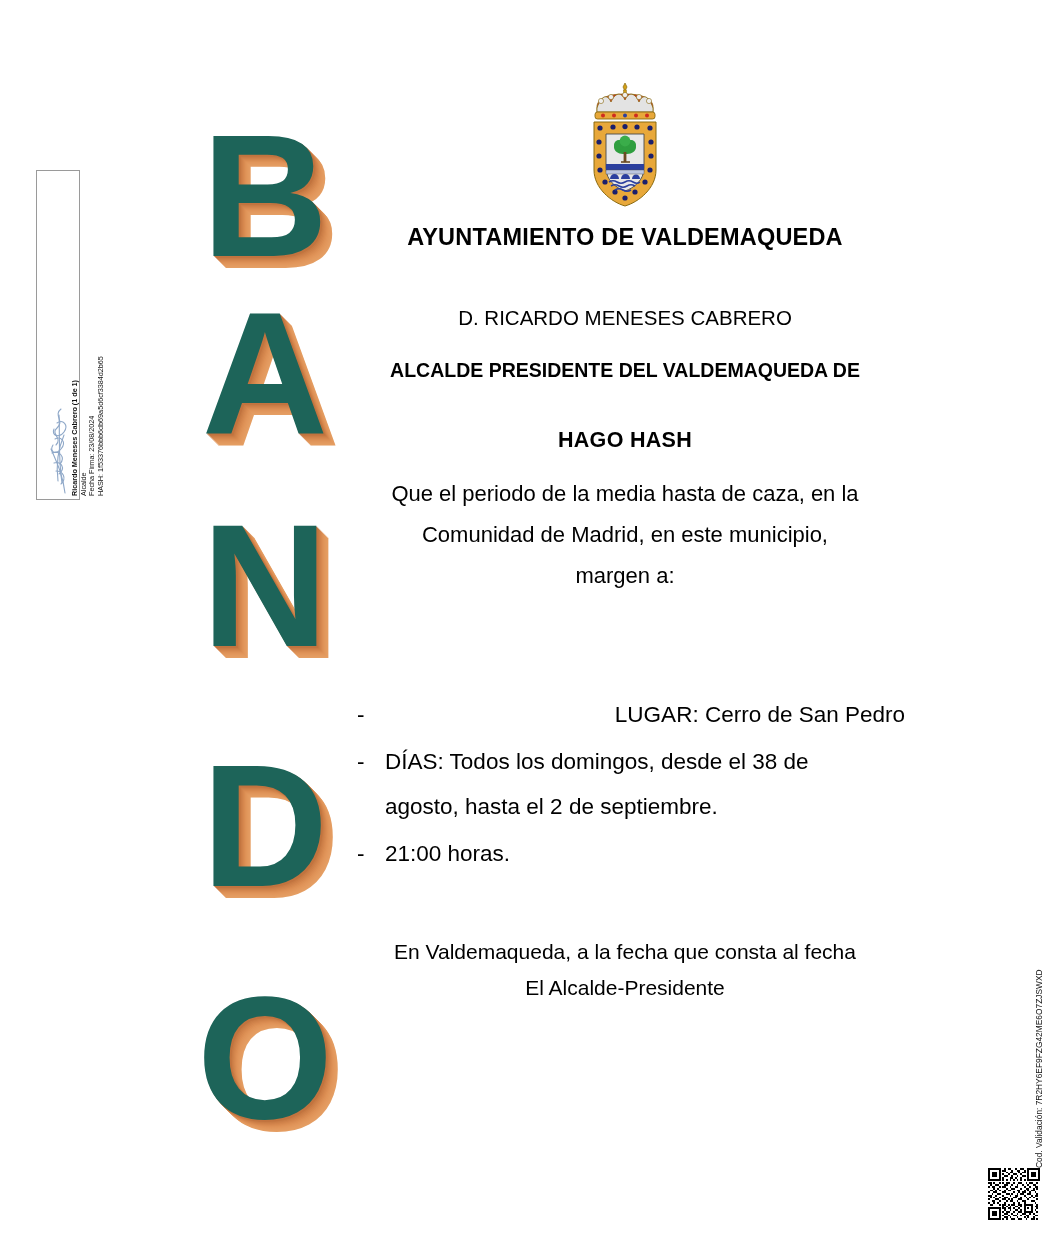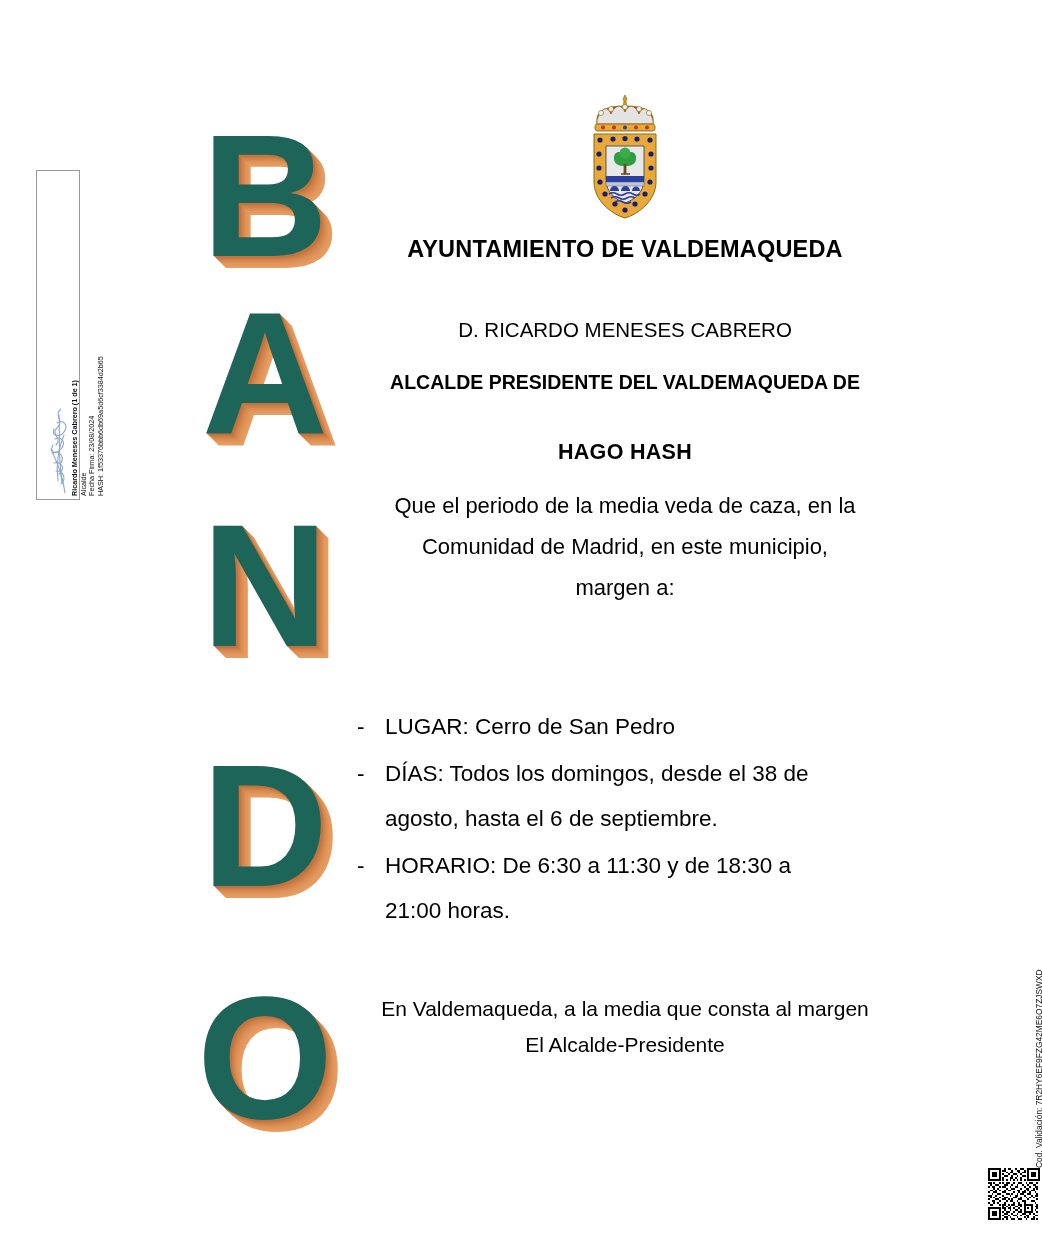--- a/index.html
+++ b/index.html
@@ -125,21 +125,21 @@
   .bl-b { top: 0px; }
   .bl-a { top: 178px; }
   .bl-n { top: 390px; }
   .bl-d { top: 630px; }
   .bl-o { top: 862px; }
 
   
   .content {
     position: absolute;
     left: 345px;
-    top: 92px;
+    top: 80px;
     width: 560px;
     text-align: center;
   }
 
   .crest {
     width: 96px;
     height: 128px;
     margin: 0 auto 14px auto;
     display: block;
   }
@@ -321,50 +321,49 @@
     <div class="title-main">AYUNTAMIENTO DE VALDEMAQUEDA</div>
 
     <div class="mayor-name">D. RICARDO MENESES CABRERO</div>
     <div class="mayor-role">
       <div>ALCALDE PRESIDENTE DEL VALDEMAQUEDA DE</div>
     </div>
 
     <div class="hago-saber">HAGO HASH</div>
 
     <div class="intro">
-      <div>Que el periodo de la media veda de caza, en la</div>
+      <div>Que el periodo de la media hasta de caza, en la</div>
       <div>Comunidad de Madrid, en este municipio,</div>
       <div>margen a:</div>
     </div>
 
     <div class="details">
       <div class="detail-row">
         <span class="detail-dash">-</span>
         <span class="detail-text">
-          <span style="display: block;">LUGAR: Cerro de San Pedro</span>
+          <span style="display: block; text-align: right;">LUGAR: Cerro de San Pedro</span>
         </span>
       </div>
       <div class="detail-row">
         <span class="detail-dash">-</span>
         <span class="detail-text">
           <span style="display: block;">DÍAS: Todos los domingos, desde el 38 de</span>
-          <span style="display: block;">agosto, hasta el 6 de septiembre.</span>
+          <span style="display: block;">agosto, hasta el 2 de septiembre.</span>
         </span>
       </div>
       <div class="detail-row">
         <span class="detail-dash">-</span>
         <span class="detail-text">
-          <span style="display: block;">HORARIO: De 6:30 a 11:30 y de 18:30 a</span>
           <span style="display: block;">21:00 horas.</span>
         </span>
       </div>
     </div>
 
     <div class="closing">
-      <div class="closing-line">En Valdemaqueda, a la media que consta al margen</div>
+      <div class="closing-line">En Valdemaqueda, a la fecha que consta al fecha</div>
       <div class="closing-line">El Alcalde-Presidente</div>
     </div>
 
   </div>
 
   <div class="verif-wrap">
     <div class="verif-text">
       <div>Cod. Validación: 7R2HY6EF9FZG42ME6Q7ZJSWXD</div>
 
     </div>

